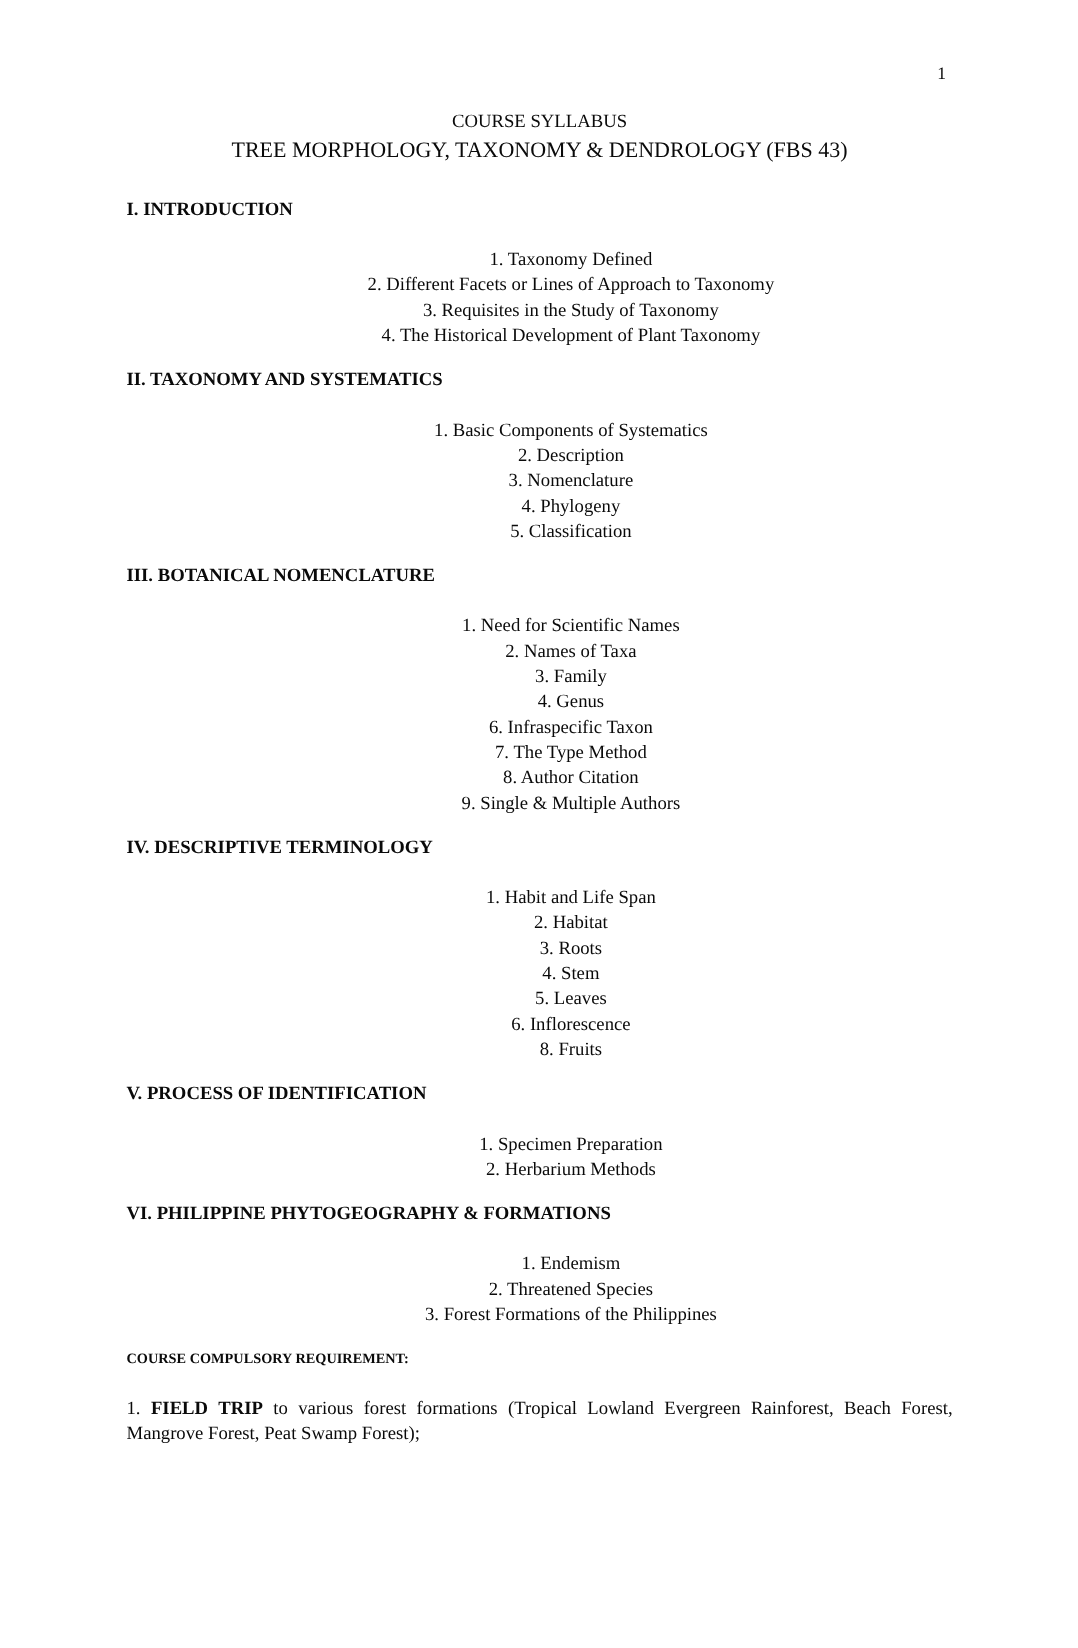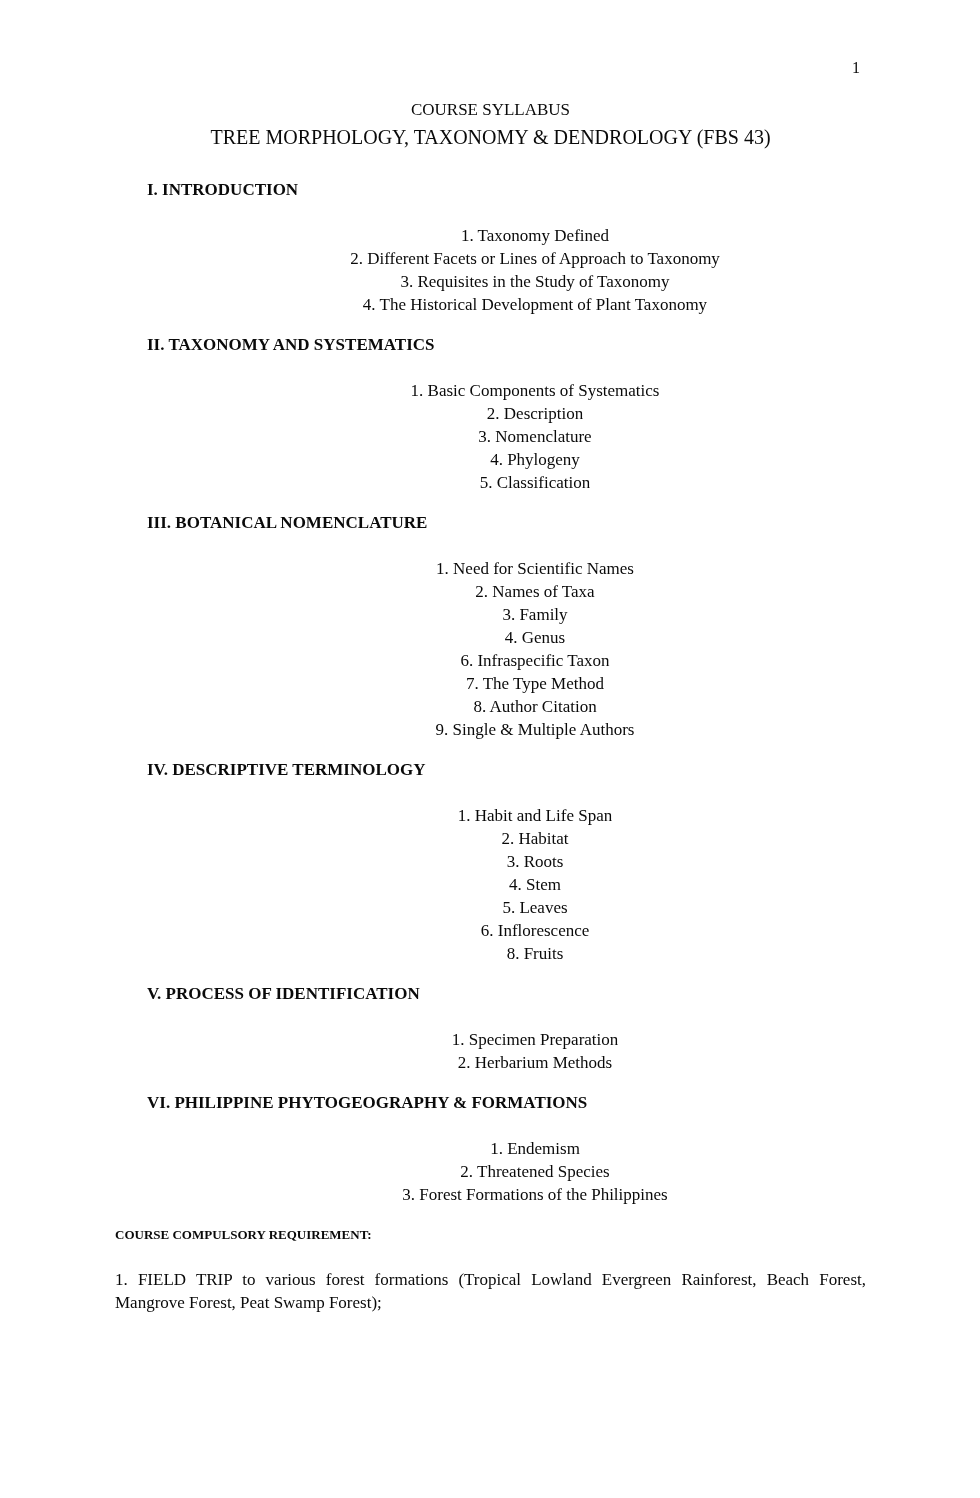--- a/index.html
+++ b/index.html
@@ -34,21 +34,20 @@
   }
   .doc-title {
     margin-top: 3px;
     text-align: center;
     font-size: 20px;
     line-height: 29px;
     white-space: nowrap;
   }
   .sections {
     margin-top: 0;
-    margin-left: 32px;
   }
   h2.section-heading {
     font-size: 17px;
     line-height: 23px;
     font-weight: bold;
     margin: 0;
   }
   .first-heading {
     margin-top: 26px !important;
   }
@@ -66,21 +65,21 @@
   }
   .requirement-heading .bold {
     font-weight: bold;
   }
   .requirement-paragraph {
     margin-top: 22px;
     text-align: justify;
     line-height: 23px;
   }
   .requirement-paragraph .bold {
-    font-weight: normal;
+    font-weight: bold;
   }
 </style>
 </head>
 <body>
 
 <div class="page">
 
   <div class="page-number">1</div>
 
   <div class="doc-header">COURSE SYLLABUS</div>

